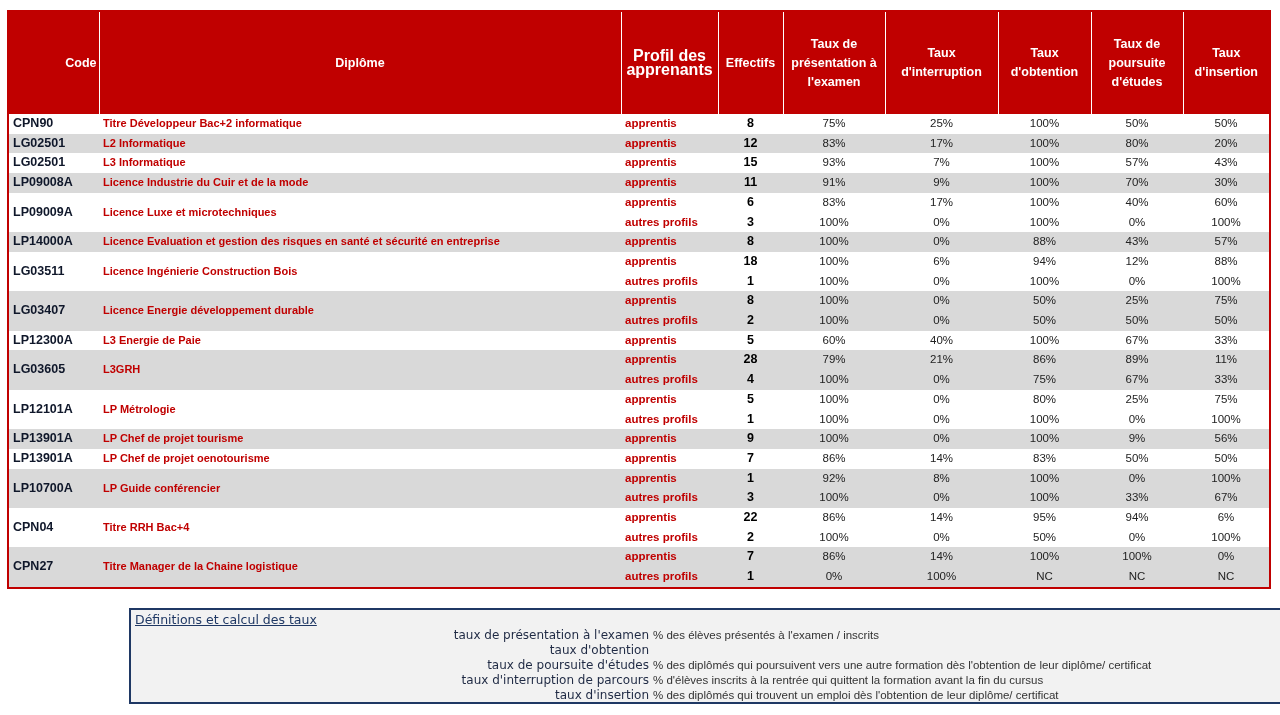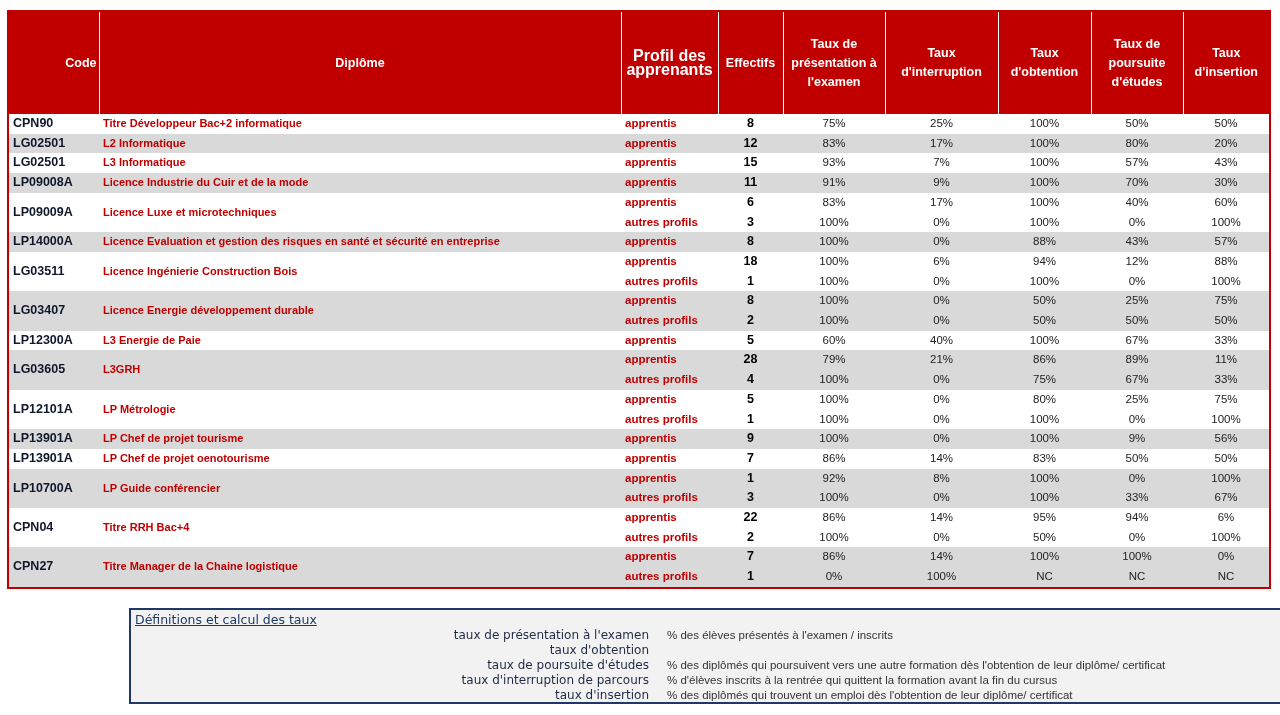--- a/index.html
+++ b/index.html
@@ -15,21 +15,21 @@
   td.prof { color:#c00000; font-weight:bold; font-size:11.5px; padding-left:4px; }
   td.eff { color:#000000; font-weight:bold; text-align:center; font-size:12.5px; }
   td.pct { color:#222222; text-align:center; font-size:11.5px; }
   tr.g-white td { background:#ffffff; }
   tr.g-grey td { background:#d9d9d9; }
   .defs { position:absolute; left:97px; top:608px; width:1172px; height:96px; border:2px solid #1f3864; background:#f2f2f2; box-sizing:border-box;margin-left:32px; }
   .defs-title { position:absolute; left:4px; top:2px; font-size:12.5px; color:#1f3864; text-decoration:underline; font-family:"DejaVu Sans", sans-serif; }
   .defs-rows { position:absolute; left:0; top:18px; width:100%; }
   .defs-row { height:15px; line-height:15px; position:relative; }
   .defs-term { position:absolute; right:650px; font-size:12px; color:#1f2a44; font-family:"DejaVu Sans", sans-serif; white-space:nowrap; }
-  .defs-desc { position:absolute; left:536px; font-size:11.5px; color:#333333; white-space:nowrap; }
+  .defs-desc { position:absolute; left:522px; font-size:11.5px; color:#333333; white-space:nowrap; }
 </style>
 </head>
 <body>
 
 <div class="tbl-wrap">
   <table>
     <colgroup>
       <col style="width:90px">
         <col style="width:522px">
         <col style="width:97px">

